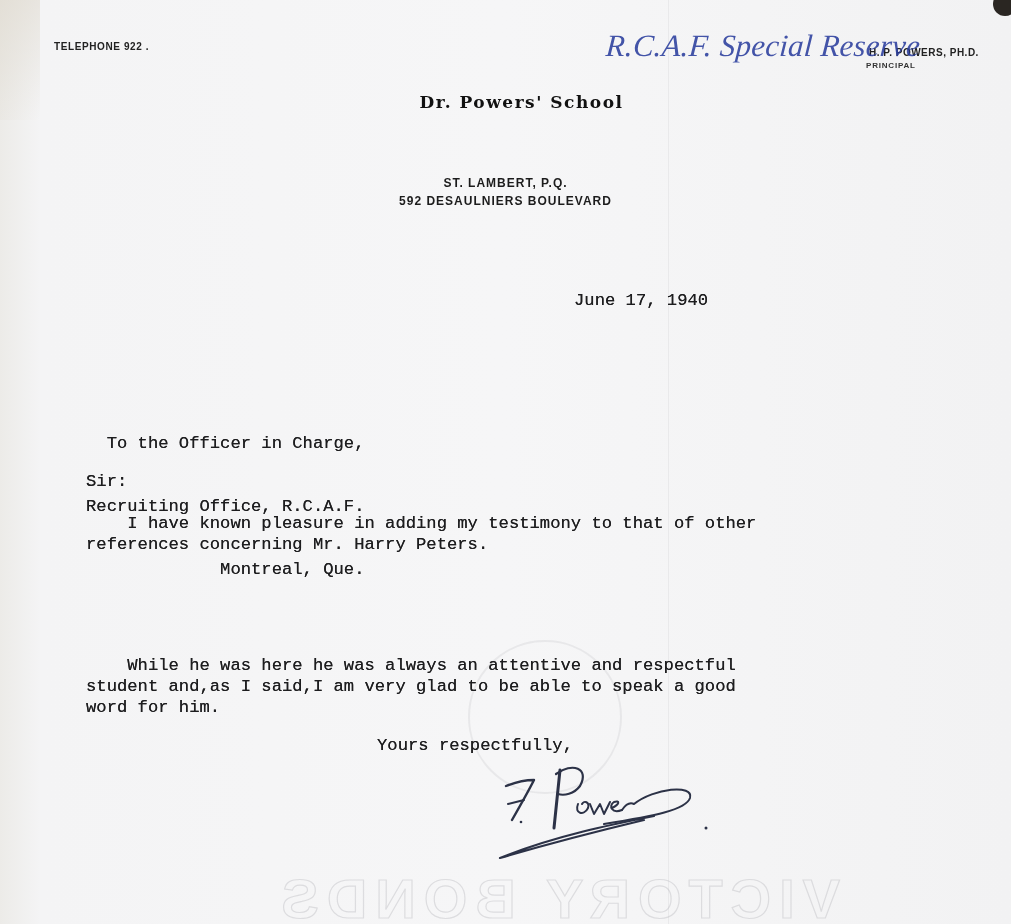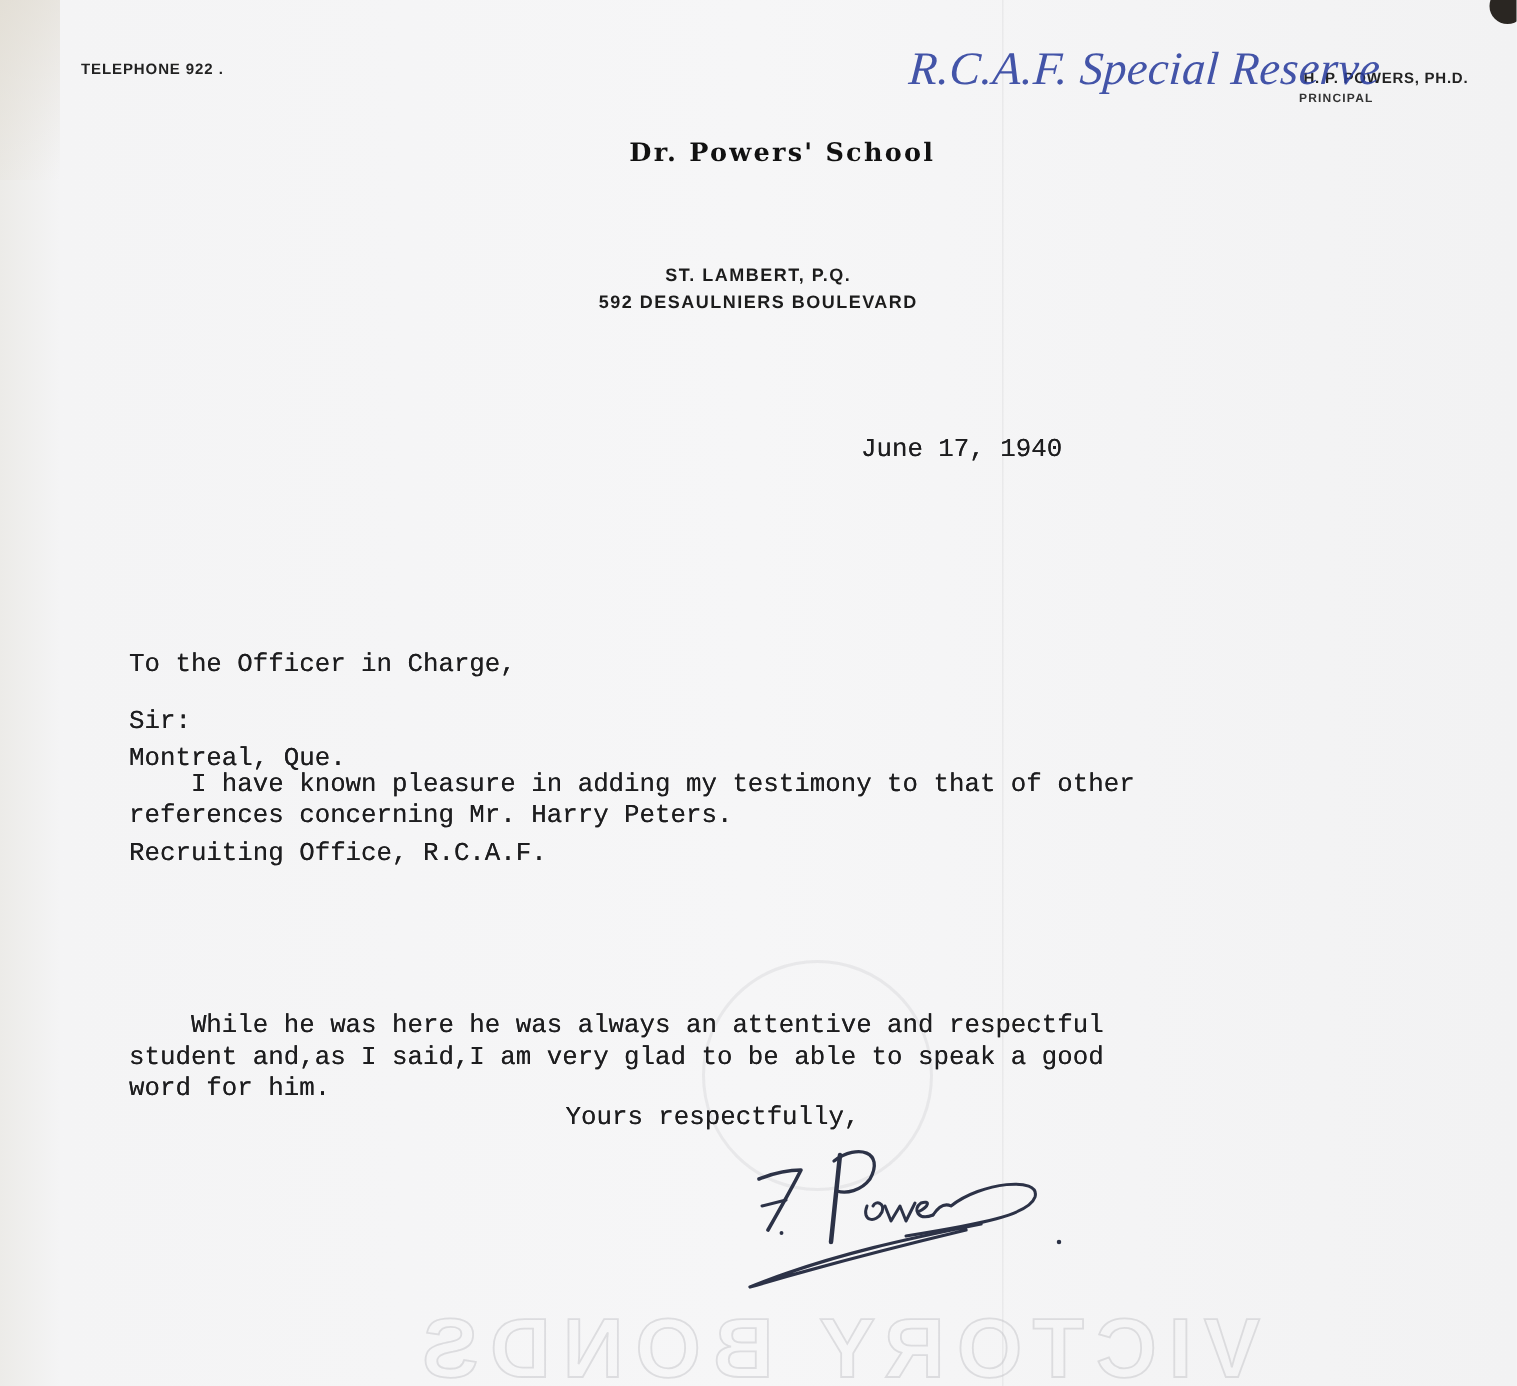--- a/index.html
+++ b/index.html
@@ -33,25 +33,25 @@
     letter-spacing: 1.5px; }
   .address1, .address2 { position: absolute; left: 0; width: 1011px; text-align: center;
     font-family: "Liberation Sans", sans-serif; font-weight: bold; font-size: 12px; color: #1c1c1c;
     letter-spacing: 1px; }
   .address1 { top: 146px; margin-top: 48px; }
   .address2 { top: 176px; }
 
   .typed { position: absolute; font-family: "Liberation Mono", monospace; font-size: 17.2px;
     color: #1d1d1f; white-space: pre; line-height: 21px; text-shadow: 0 0 0.4px #333; }
   .date { left: 574px; top: 290px; }
-  .recip { left: 86px; top: 391px; }
+  .recip { left: 86px; top: 391px; text-align: right; }
   .salut { left: 86px; top: 471px; }
   .p1 { left: 86px; top: 513px; }
   .p2 { left: 86px; top: 574px; }
-  .p3 { left: 86px; top: 674px; }
+  .p3 { left: 86px; top: 655px; }
   .closing { left: 377px; top: 735px; }
 
   .signature { position: absolute; left: 494px; top: 758px; width: 230px; height: 110px; }
   .watermark { position: absolute; left: 280px; top: 866px; width: 560px; text-align: center;
     font-family: "Liberation Sans", sans-serif; font-weight: bold; font-size: 56px; letter-spacing: 8px;
     color: transparent; -webkit-text-stroke: 1.2px rgba(190,190,195,0.45);
     transform: scaleX(-1); white-space: nowrap; }
   .bleed-circle { position: absolute; left: 468px; top: 640px; width: 150px; height: 150px;
     border: 2px solid rgba(205,205,210,0.35); border-radius: 50%; }
 </style>
@@ -71,22 +71,22 @@
   <div class="stamp">R.C.A.F. Special Reserve</div>
 
   <div class="school-name">Dr. Powers' School</div>
   <div class="address1">592 DESAULNIERS BOULEVARD</div>
   <div class="address2">ST. LAMBERT, P.Q.</div>
 
   <div class="typed date">June 17, 1940</div>
 
   <div class="typed recip">
     <div>To the Officer in Charge,</div>
+    <div>Recruiting Office, R.C.A.F.</div>
     <div>Montreal, Que.</div>
-    <div>Recruiting Office, R.C.A.F.</div>
   </div>
 
   <div class="typed salut">Sir:</div>
   <div class="typed p1">    I have known pleasure in adding my testimony to that of other
 references concerning Mr. Harry Peters.</div>
   <div class="typed p3">    While he was here he was always an attentive and respectful
 student and,as I said,I am very glad to be able to speak a good
 word for him.</div>
   <div class="typed closing">Yours respectfully,</div>
 

